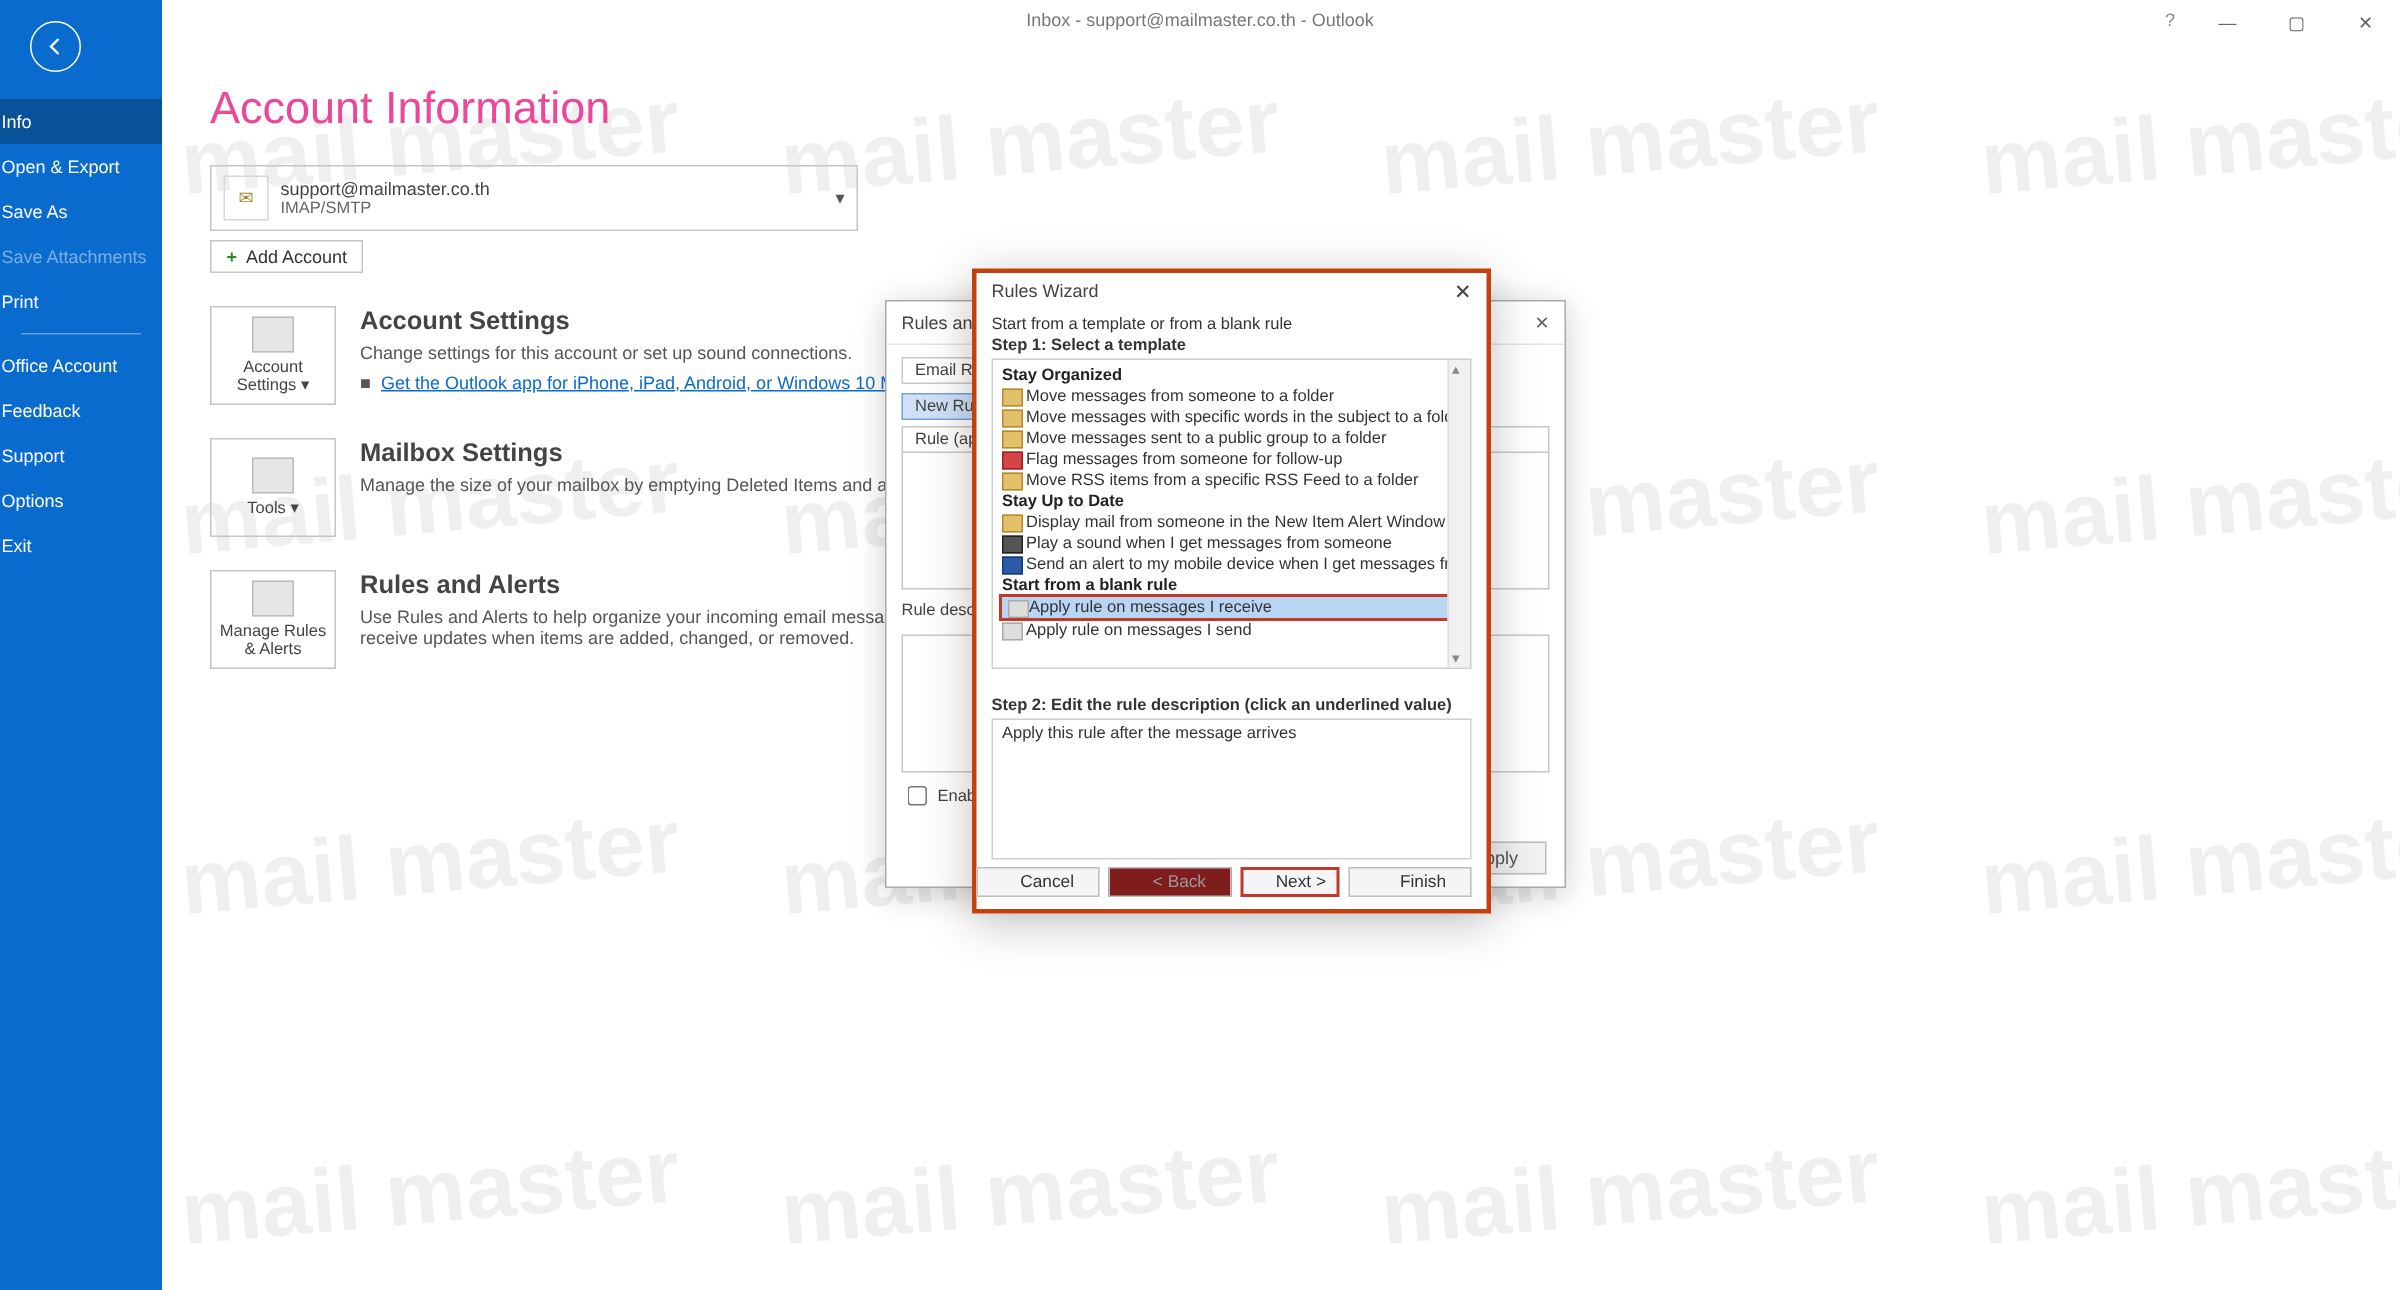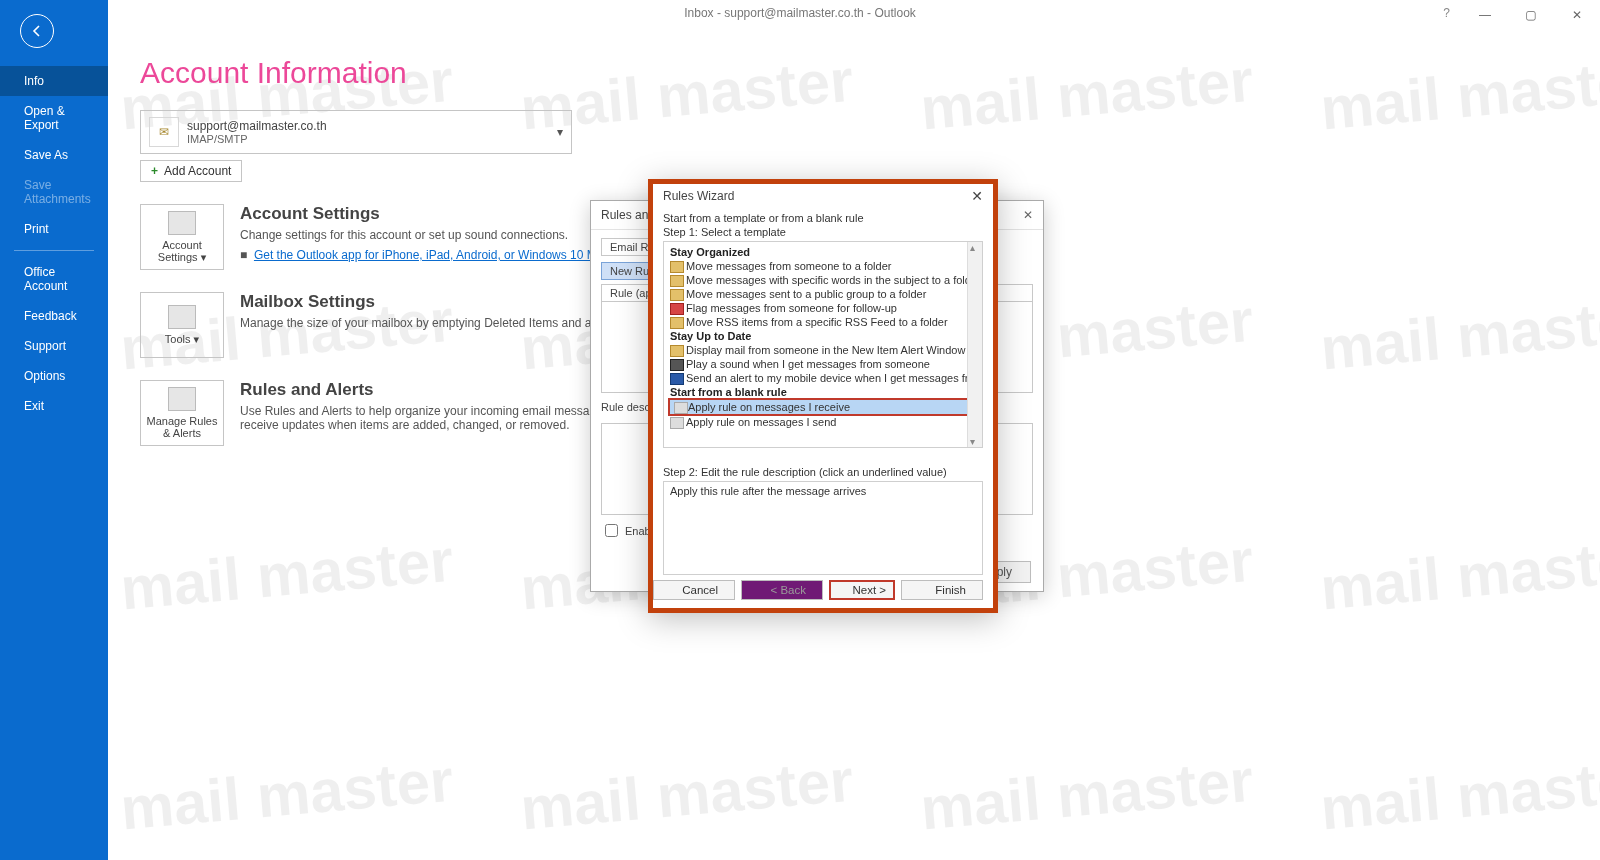--- a/index.html
+++ b/index.html
@@ -5,21 +5,21 @@
   html,body{margin:0;padding:0;font-family:"Segoe UI",Tahoma,Arial,sans-serif;font-size:12px;color:#333;background:#fff;width:1600px;height:860px;overflow:hidden}
   body{position:relative}
   .titlebar{position:absolute;top:0;left:0;right:0;height:30px;background:#fff;color:#888}
   .titlebar .title{position:absolute;left:50%;transform:translateX(-50%);top:6px;font-size:12px;color:#777}
   .winbtns{position:absolute;right:0;top:0;display:flex}
   .winbtn{width:46px;height:30px;display:flex;align-items:center;justify-content:center;color:#666}
   .helpq{position:absolute;right:150px;top:6px;color:#888}
   .sidebar{position:absolute;left:0;top:0;width:108px;height:100%;background:#0A6BCE;color:#fff}
   .backcircle{width:32px;height:32px;border:1.5px solid #fff;border-radius:50%;margin:14px 0 0 20px;display:flex;align-items:center;justify-content:center;color:#fff;font-size:16px}
   .nav{margin-top:18px}
-  .nav-item{padding:8px 24px;font-size:12px;color:#fff}
+  .nav-item{padding:8px 1px;font-size:12px;color:#fff}
   .nav-item.active{background:#075299}
   .nav-item.disabled{color:rgba(255,255,255,.45)}
   .nav-sep{height:1px;margin:6px 14px;background:rgba(255,255,255,.35)}
   .main{position:absolute;left:108px;right:0;top:30px;bottom:0;overflow:hidden}
   .page{padding:26px 0 0 32px}
   h1{font-weight:300;font-size:30px;color:#ec4899;margin:0 0 20px}
   .acct-select{width:430px;height:42px;border:1px solid #c5c5c5;display:flex;align-items:center;position:relative;margin-bottom:6px}
   .acct-select .icon{width:28px;height:28px;border:1px solid #d8d8d8;margin:0 8px;display:flex;align-items:center;justify-content:center;color:#a88a33}
   .acct-select .lines .l1{font-size:12px;color:#444}
   .acct-select .lines .l2{font-size:11px;color:#666}
@@ -39,42 +39,42 @@
   .dlg-rules .body{padding:8px 10px;font-size:12px;color:#444}
   .dlg-rules .tabish{border:1px solid #c8c8c8;padding:2px 8px;display:inline-block;margin-right:6px;font-size:11px}
   .dlg-rules .toolbar{margin-top:6px}
   .dlg-rules .tb-new{border:1px solid #7aa3d8;background:#cfe0f7;padding:2px 8px;font-size:11px;display:inline-block}
   .dlg-rules .rulehdr{border:1px solid #c8c8c8;padding:2px 8px;font-size:11px;display:block;margin-top:4px}
   .dlg-rules .descbox{border:1px solid #c8c8c8;height:90px;margin-top:10px}
   .dlg-rules .enable{margin-top:6px;display:flex;align-items:center;gap:4px;font-size:11px}
   .dlg-rules .ftr{position:absolute;bottom:8px;right:12px}
   .dlg-rules .ftr .b{display:inline-block;border:1px solid #bdbdbd;background:#f2f2f2;padding:3px 18px;font-size:12px;margin-left:6px;color:#555}
   
-  .dlg-wiz{position:absolute;left:648px;top:179px;width:340px;height:424px;background:#fff;border:5px solid #c2410c;box-shadow:0 6px 30px rgba(0,0,0,.25)}
+  .dlg-wiz{position:absolute;left:648px;top:179px;width:340px;height:424px;background:#fff;border:3px solid #c2410c;box-shadow:0 6px 30px rgba(0,0,0,.25)}
   .dlg-wiz .hdr{height:24px;display:flex;align-items:center;padding:0 10px;font-size:12px;color:#444}
   .dlg-wiz .hdr .x{margin-left:auto;color:#444;font-size:14px}
   .dlg-wiz .body{padding:4px 10px 0;font-size:11px;color:#333}
-  .dlg-wiz .step{font-weight:400;color:#333;margin-top:2px}
+  .dlg-wiz .step{font-weight:700;color:#333;margin-top:2px}
   .dlg-wiz .listbox{border:1px solid #cfcfcf;margin-top:3px;padding:3px 2px 6px;height:196px;overflow:hidden;position:relative}
   .dlg-wiz .grp{font-weight:600;color:#222;padding:1px 4px}
   .dlg-wiz .item{padding:1px 4px 1px 20px;position:relative;white-space:nowrap}
   .dlg-wiz .item::before{content:"";position:absolute;left:4px;top:2px;width:12px;height:10px;background:#e3c06a;border:1px solid #b58a2e}
   .dlg-wiz .item.flag::before{background:#d64545;border-color:#a02020}
   .dlg-wiz .item.sound::before{background:#555;border-color:#222}
   .dlg-wiz .item.phone::before{background:#2a5aa8;border-color:#133a74}
   .dlg-wiz .item.blank::before{background:#ddd;border-color:#aaa}
   .dlg-wiz .item.sel{background:#b8d6f4;border:2px solid #c0392b;margin:-1px 2px;padding-left:18px}
   .dlg-wiz .scroll{position:absolute;right:0;top:0;bottom:0;width:14px;background:#f1f1f1;border-left:1px solid #ddd}
   .dlg-wiz .scroll::before{content:"▴";position:absolute;top:0;left:2px;font-size:10px;color:#888}
   .dlg-wiz .scroll::after{content:"▾";position:absolute;bottom:0;left:2px;font-size:10px;color:#888}
   .dlg-wiz .step2lbl{margin-top:18px}
   .dlg-wiz .descedit{border:1px solid #cfcfcf;height:86px;padding:3px 6px;margin-top:3px;font-size:11px}
   .dlg-wiz .ftr{position:absolute;bottom:8px;left:0;right:0;display:flex;justify-content:flex-end;gap:6px;padding:0 10px}
   .dlg-wiz .ftr .b{border:1px solid #bdbdbd;background:#f5f5f5;padding:3px 16px;font-size:11.5px;color:#333;min-width:48px;text-align:right}
-  .dlg-wiz .ftr .b.dis{color:#9a9a9a;background:#701a75}
+  .dlg-wiz .ftr .b.dis{color:#9a9a9a;background:#7f1d1d}
   .dlg-wiz .ftr .b.next{border:2px solid #c0392b;padding:2px 7px}
   
   .wm{position:absolute;inset:0;pointer-events:none;opacity:.06;overflow:hidden}
   .wm span{position:absolute;font-size:60px;font-weight:700;color:#000;transform:rotate(-5deg);white-space:nowrap}
 </style>
 </head>
 <body>
 
 <div class="wm">
   <span style="left:120px;top:60px">mail master</span>

